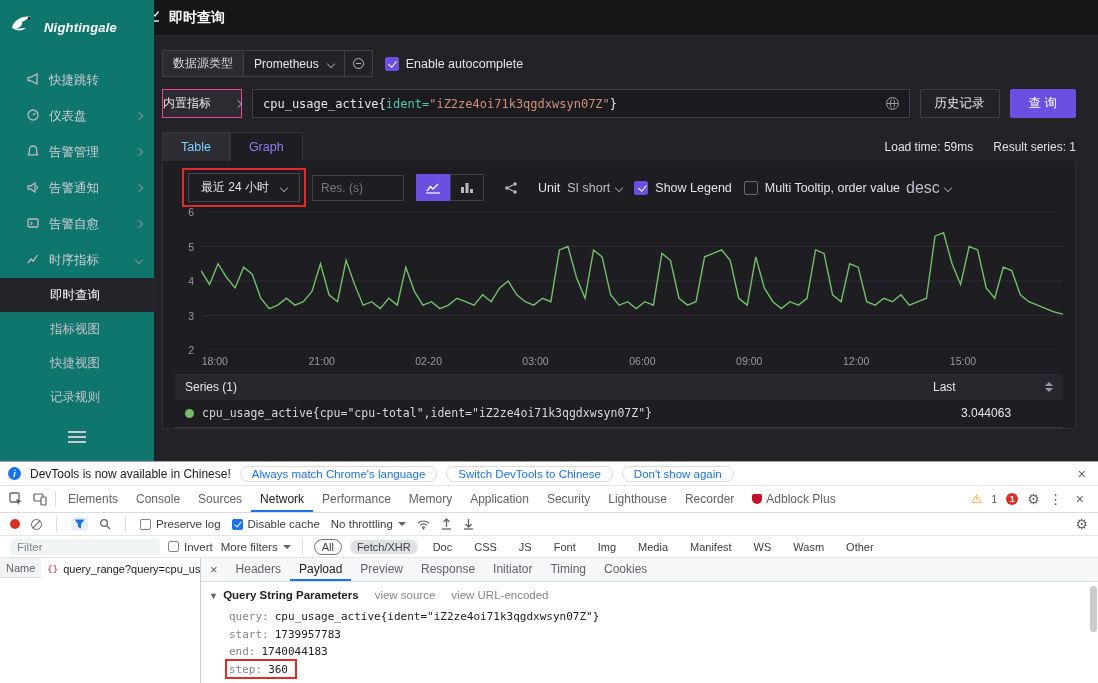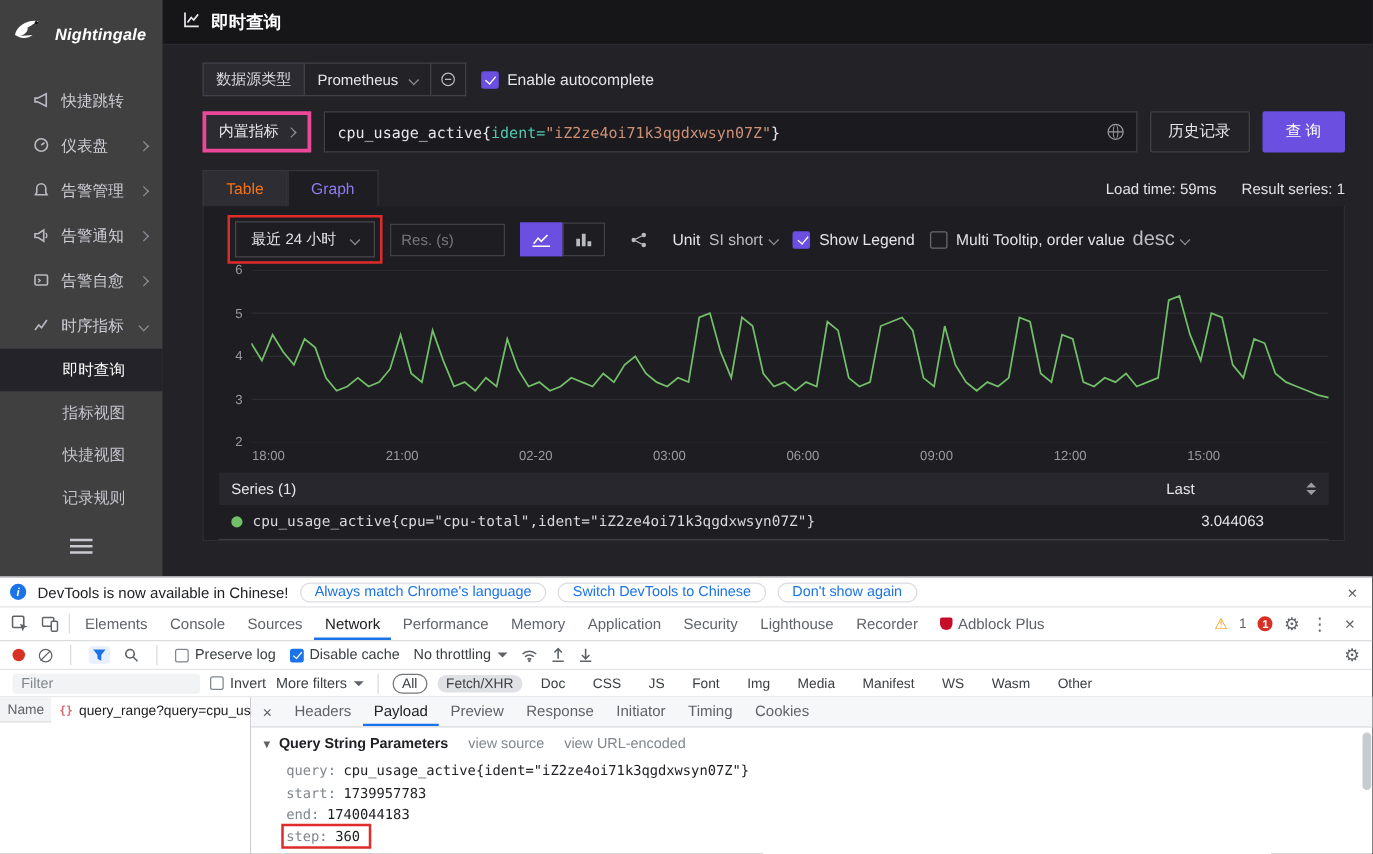--- a/index.html
+++ b/index.html
@@ -1,21 +1,21 @@
 <!DOCTYPE html>
 <html><head>
 <meta charset="utf-8">
 <style>
   * { margin:0; padding:0; box-sizing:border-box; }
   html,body { width:1098px; height:683px; overflow:hidden; }
   body { font-family:"Liberation Sans","DejaVu Sans",sans-serif; background:#232327; color:#e6e6ea; }
   .app { position:relative; width:1098px; height:683px; }
 
   
-  .sidebar { position:absolute; left:0; top:0; width:130px; height:461px; background:#404040; display:flex; flex-direction:column; z-index:3; }
+  .sidebar { position:absolute; left:0; top:0; width:154px; height:461px; background:#0f766e; display:flex; flex-direction:column; z-index:3; }
   .logo { display:flex; align-items:center; gap:6px; padding:12px 8px 20px 8px; }
   .logo svg { flex:none; }
   .logo-text { color:#fff; font-weight:bold; font-style:italic; font-size:13px; letter-spacing:.2px; }
   .nav-item { display:flex; align-items:center; gap:9px; height:36px; padding:0 12px 0 26px; font-size:12.5px; color:#cdcdd4; cursor:pointer; }
   .nav-item svg { flex:none; stroke:#b9b9c2; }
   .chev { width:6px; height:6px; border-right:1.4px solid #8e8e96; border-bottom:1.4px solid #8e8e96; display:inline-block; }
   .chev.right { transform:rotate(-45deg); }
   .chev.down { transform:rotate(45deg); }
   .nav-item .chev { margin-left:auto; }
   .sub-item { height:34px; display:flex; align-items:center; padding-left:50px; font-size:12.5px; color:#c3c3cb; cursor:pointer; }
@@ -42,31 +42,31 @@
   .sel .chev, .inline-sel .chev { border-color:#8e8e96; }
   .icon-cell { border:1px solid #404048; border-left:none; width:28px; display:flex; align-items:center; justify-content:center; cursor:pointer; }
   .circ { width:11px; height:11px; border:1.4px solid #b9b9c2; border-radius:50%; position:relative; }
   .circ::after { content:""; position:absolute; left:2px; top:4px; width:5px; height:1.4px; background:#b9b9c2; }
   .checkbox { width:14px; height:14px; border:1px solid #6a6a72; border-radius:2px; position:relative; flex:none; cursor:pointer; }
   .checkbox.checked { background:#6a4fe0; border-color:#6a4fe0; }
   .checkbox.checked::after { content:""; position:absolute; left:4.5px; top:1.5px; width:3.5px; height:7px; border:solid #fff; border-width:0 1.8px 1.8px 0; transform:rotate(40deg); }
   .cb-label { font-size:12.5px; color:#e3e3e8; margin-left:7px; cursor:pointer; }
 
   .query-row { display:flex; gap:10px; margin-bottom:14px; }
-  .builtin { border:3px solid #ec4899; background:#2b2b31; padding:5px 10px; font-size:12px; display:flex; align-items:center; gap:7px; cursor:pointer; }
+  .builtin { border:1px solid #ec4899; background:#2b2b31; padding:5px 0; font-size:12px; display:flex; align-items:center; gap:24px; cursor:pointer; }
   .expr { flex:1; border:1px solid #404048; background:#1b1b1f; padding:5px 10px; font-family:"DejaVu Sans Mono",monospace; font-size:12px; display:flex; align-items:center; cursor:text; }
   .expr .k { color:#4ec9b0; } .expr .v { color:#ce9178; }
   .globe { margin-left:auto; width:13px; height:13px; border:1.3px solid #9a9aa2; border-radius:50%; position:relative; flex:none; }
   .globe::before { content:""; position:absolute; left:0; right:0; top:4.5px; height:1px; background:#9a9aa2; }
   .globe::after { content:""; position:absolute; left:3.5px; top:0; bottom:0; width:3px; border-left:1px solid #9a9aa2; border-right:1px solid #9a9aa2; border-radius:50%; }
   .btn { border:1px solid #404048; background:#232327; color:#e6e6ea; padding:5px 14px; font-size:12.5px; border-radius:2px; cursor:pointer; white-space:nowrap; }
   .btn-primary { background:#6a4fe0; border-color:#6a4fe0; color:#fff; padding:5px 18px; }
 
   .tabs-row { display:flex; align-items:flex-end; }
-  .tab { padding:7px 18px; background:#2d2d33; border:1px solid #35353b; border-bottom:none; font-size:12.5px; color:#f97316; cursor:pointer; }
+  .tab { padding:7px 18px; background:#2d2d33; border:1px solid #35353b; border-bottom:none; font-size:12.5px; color:#7dd3fc; cursor:pointer; }
   .tab.active { background:#1d1d22; color:#8f7cf0; }
   .tabs-meta { margin-left:auto; display:flex; gap:20px; font-size:12px; color:#e2e2e6; padding-bottom:7px; }
 
   .graph-panel { background:#1d1d22; border:1px solid #2e2e34; border-top:none; padding:12px 12px 0 12px; }
   .g-controls { display:flex; align-items:center; gap:12px; margin-bottom:10px;margin-left:13px; }
   .timerange { position:relative; border:1px solid #47474e; padding:5px 12px; font-size:12px; display:flex; align-items:center; gap:12px; cursor:pointer; }
   .annot { position:absolute; border:2px solid #e02b2b; pointer-events:none; z-index:5; }
   .annot.tr { inset:-6px -7px; }
   .res-input { width:92px; border:1px solid #404048; background:transparent; padding:5px 8px; font-size:12px; color:#e6e6ea; }
   .res-input::placeholder { color:#77777f; }

